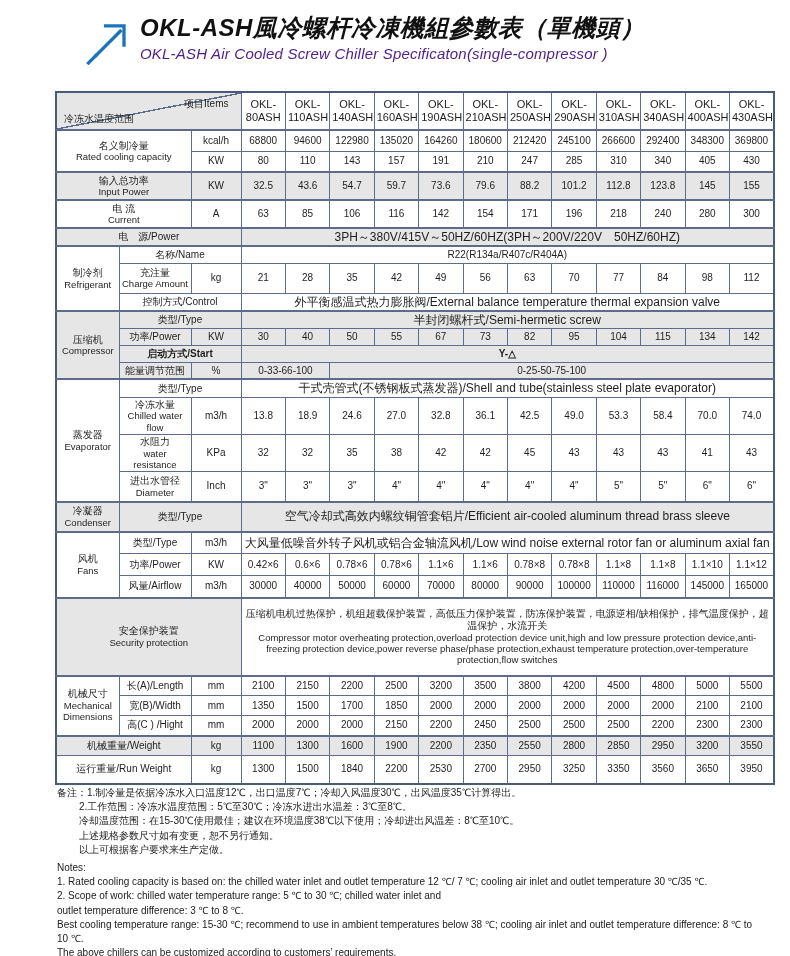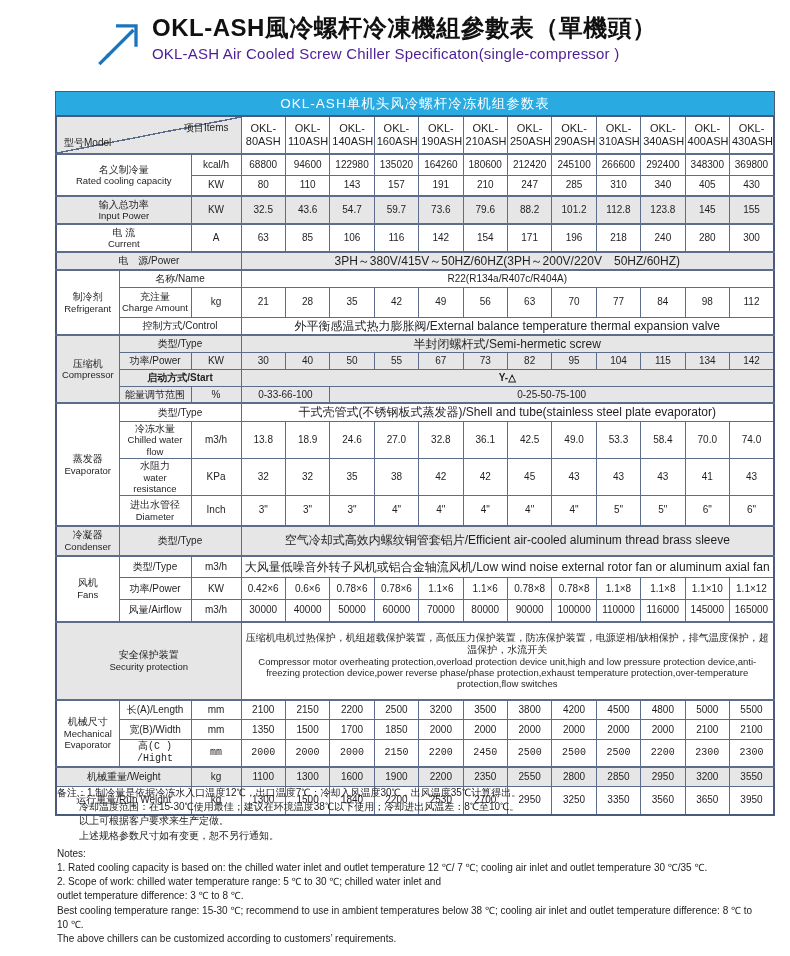--- a/index.html
+++ b/index.html
@@ -2,21 +2,21 @@
 <html><head>
 <meta charset="utf-8">
 <style>
   * { margin:0; padding:0; box-sizing:border-box; }
   html,body { background:#ffffff; }
   .page {
     width:790px; height:956px; background:#ffffff; position:relative;
     font-family:"Liberation Sans", sans-serif; color:#1a1a1a; overflow:hidden;
   }
   
-  .doc-header { position:absolute; top:12px; left:96px; display:flex; align-items:flex-start; }
+  .doc-header { position:absolute; top:12px; left:84px; display:flex; align-items:flex-start;font-style:italic; }
   .logo { width:50px; height:52px; margin-right:6px; margin-top:2px; }
   .titles { padding-top:2px; }
   .title-cn { font-size:24px; font-weight:600; letter-spacing:0.5px; color:#111; line-height:1.2; }
   .title-en { font-size:15px; font-weight:400; color:#4c1d95; margin-top:2px; letter-spacing:0.2px; }
   
   .table-wrap { position:absolute; top:91px; left:55px; width:720px; }
   .title-bar {
     height:24px; line-height:24px; text-align:center; color:#ffffff;
     font-size:13.5px; font-weight:500; letter-spacing:1px;
     border:1px solid #4a5a7d; border-bottom:none;
@@ -65,32 +65,31 @@
         <path d="M4 59 L16 47"></path>
       </g>
     </svg>
     <div class="titles">
       <div class="title-cn">OKL-ASH風冷螺杆冷凍機組參數表（單機頭）</div>
       <div class="title-en">OKL-ASH Air Cooled Screw Chiller Specificaton(single-compressor )</div>
     </div>
   </div>
 
   <div class="table-wrap">
-    <div class="title-bar" style="background: rgb(41, 171, 226);">OKL-ASH单机头风冷螺杆冷冻机组参数表</div>
     <table class="spec">
       <colgroup>
         <col style="width:63px">
           <col style="width:72px">
           <col style="width:50px">
       </colgroup>
       <tbody id="spec-body">
           <tr style="height: 38px;">
             <td colspan="3" class="corner" style="border-bottom-width: 2px;">
               <div class="diag"></div>
-              <span class="m">型号Model</span>
+              <span class="m">冷冻水温度范围</span>
               <span class="i">项目Items</span>
             </td>
             <td class="model" style="border-bottom-width: 2px;">
               <div>OKL-</div>
               <div>80ASH</div>
             </td>
             <td class="model" style="border-bottom-width: 2px;">
               <div>OKL-</div>
               <div>110ASH</div>
             </td>
@@ -396,21 +395,21 @@
               <div class="en">Security protection</div>
             </td>
             <td colspan="12" class="security-text">
               <div class="cn">压缩机电机过热保护，机组超载保护装置，高低压力保护装置，防冻保护装置，电源逆相/缺相保护，排气温度保护，超温保护，水流开关</div>
               <div class="en">Compressor motor overheating protection,overload protection device unit,high and low pressure protection device,anti-freezing protection device,power reverse phase/phase protection,exhaust temperature protection,over-temperature protection,flow switches</div>
             </td>
           </tr>
           <tr class="sec" style="height: 20px;">
             <td rowspan="3">
               <div class="cn">机械尺寸</div>
-              <div class="en">Mechanical Evaporator</div>
+              <div class="en">Mechanical Dimensions</div>
             </td>
             <td>长(A)/Length</td>
             <td>mm</td>
             <td>2100</td>
             <td>2150</td>
             <td>2200</td>
             <td>2500</td>
             <td>3200</td>
             <td>3500</td>
             <td>3800</td>
@@ -429,21 +428,21 @@
             <td>1850</td>
             <td>2000</td>
             <td>2000</td>
             <td>2000</td>
             <td>2000</td>
             <td>2000</td>
             <td>2000</td>
             <td>2100</td>
             <td>2100</td>
           </tr>
-          <tr style="height: 20px; font-family: Liberation Mono, monospace;">
+          <tr style="height: 20px;">
             <td>高(C ) /Hight</td>
             <td>mm</td>
             <td>2000</td>
             <td>2000</td>
             <td>2000</td>
             <td>2150</td>
             <td>2200</td>
             <td>2450</td>
             <td>2500</td>
             <td>2500</td>
@@ -483,23 +482,24 @@
             <td>3560</td>
             <td>3650</td>
             <td>3950</td>
           </tr>
         </tbody>
     </table>
   </div>
 
   <div class="notes">
     <div>备注：1.制冷量是依据冷冻水入口温度12℃，出口温度7℃；冷却入风温度30℃，出风温度35℃计算得出。</div>
+    <div class="indent">2.工作范围：冷冻水温度范围：5℃至30℃；冷冻水进出水温差：3℃至8℃。</div>
     <div class="indent">冷却温度范围：在15-30℃使用最佳；建议在环境温度38℃以下使用；冷却进出风温差：8℃至10℃。</div>
+    <div class="indent">上述规格参数尺寸如有变更，恕不另行通知。</div>
     <div class="indent">以上可根据客户要求来生产定做。</div>
-    <div class="indent">上述规格参数尺寸如有变更，恕不另行通知。</div>
     <div class="en-block">
       <div>Notes:</div>
       <div>1. Rated cooling capacity is based on: the chilled water inlet and outlet temperature 12 ℃/ 7 ℃; cooling air inlet and outlet temperature 30 ℃/35 ℃.</div>
       <div>2. Scope of work: chilled water temperature range: 5 ℃ to 30 ℃; chilled water inlet and</div>
       <div>outlet temperature difference: 3 ℃ to 8 ℃.</div>
       <div>Best cooling temperature range: 15-30 ℃; recommend to use in ambient temperatures below 38 ℃; cooling air inlet and outlet temperature difference: 8 ℃ to 10 ℃.</div>
       <div> The above chillers can be customized according to customers’  requirements.</div>
 
     </div>
   </div>

